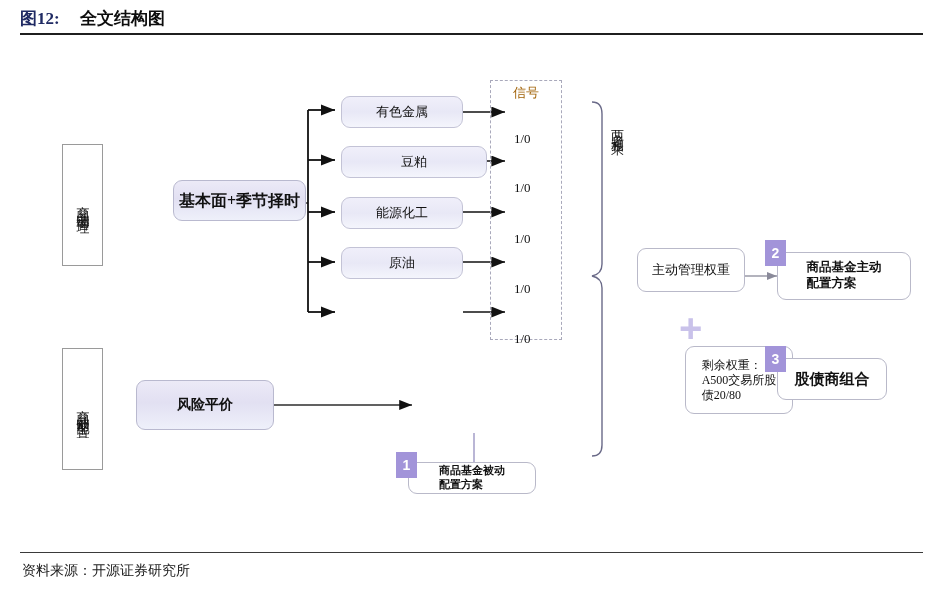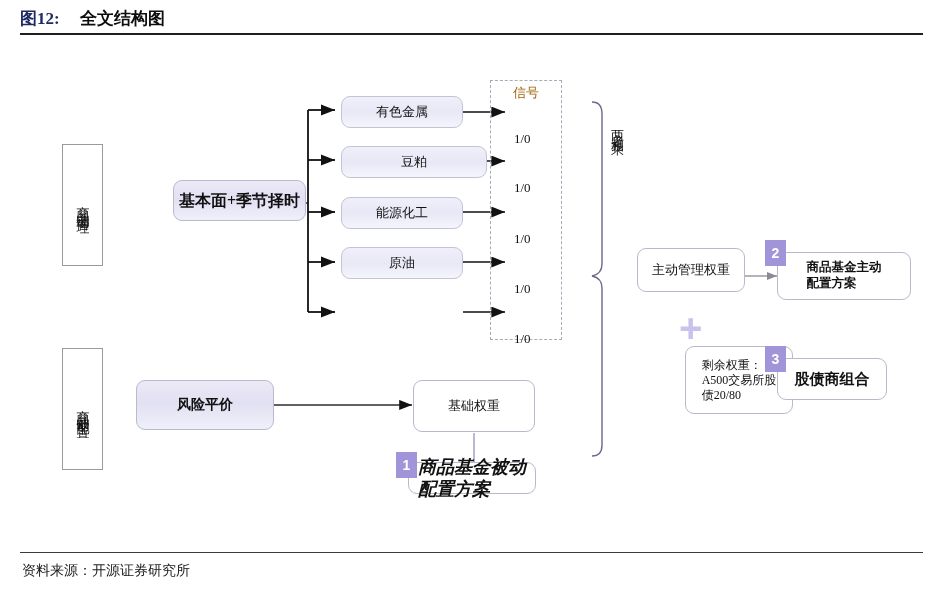--- a/index.html
+++ b/index.html
@@ -218,22 +218,21 @@
 A500交易所股
 债20/80</div>
 
   <div class="badge" style="left:765px;top:200px;">2</div>
   <div class="node white" style="left:777px;top:212px;width:134px;height:48px;font-size:12.5px;">商品基金主动
 配置方案</div>
 
   <div class="badge" style="left:765px;top:306px;">3</div>
   <div class="node white" style="left:777px;top:318px;width:110px;height:42px;font-size:15px;">股债商组合</div>
 
-  <div class="node white" style="left:413px;top:340px;width:122px;height:52px;font-weight:normal;">基础权重</div>
 
   <div class="badge" style="left:396px;top:412px;">1</div>
-  <div class="node white" style="left:408px;top:422px;width:128px;height:32px;font-size:18px;font-style:italic;">商品基金被动
+  <div class="node white" style="left:408px;top:422px;width:128px;height:32px;font-size:11px;">商品基金被动
 配置方案</div>
 
 </div>
 
 <div id="footer-rule"></div>
 <div id="footer-text">资料来源：开源证券研究所</div>
 
 </body></html>

